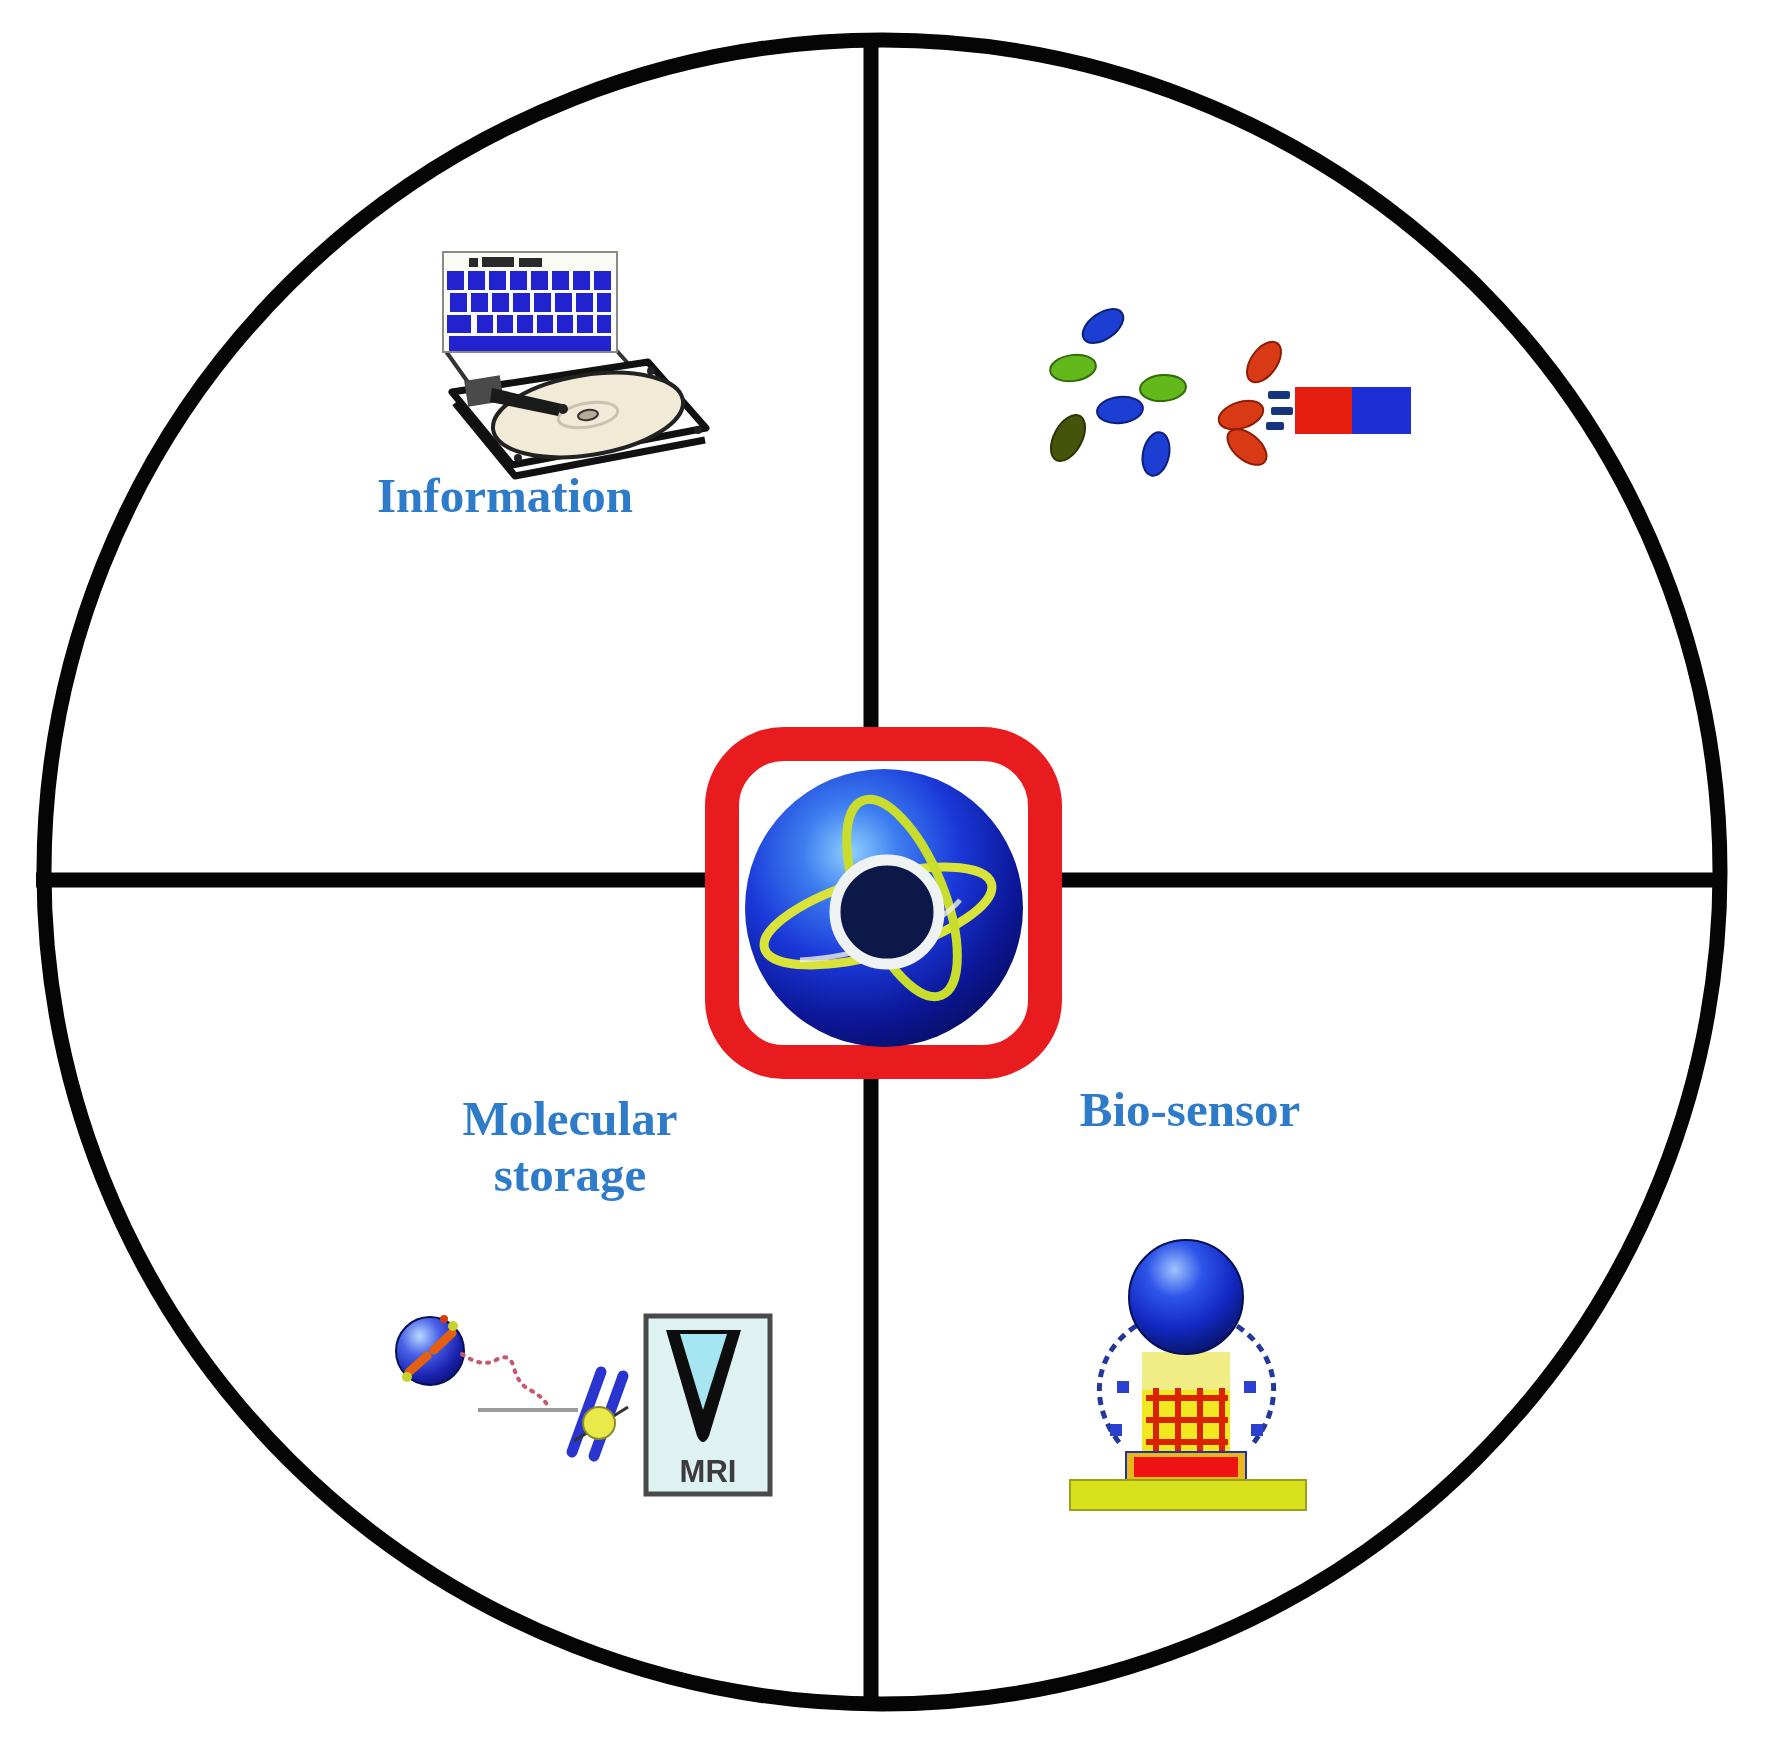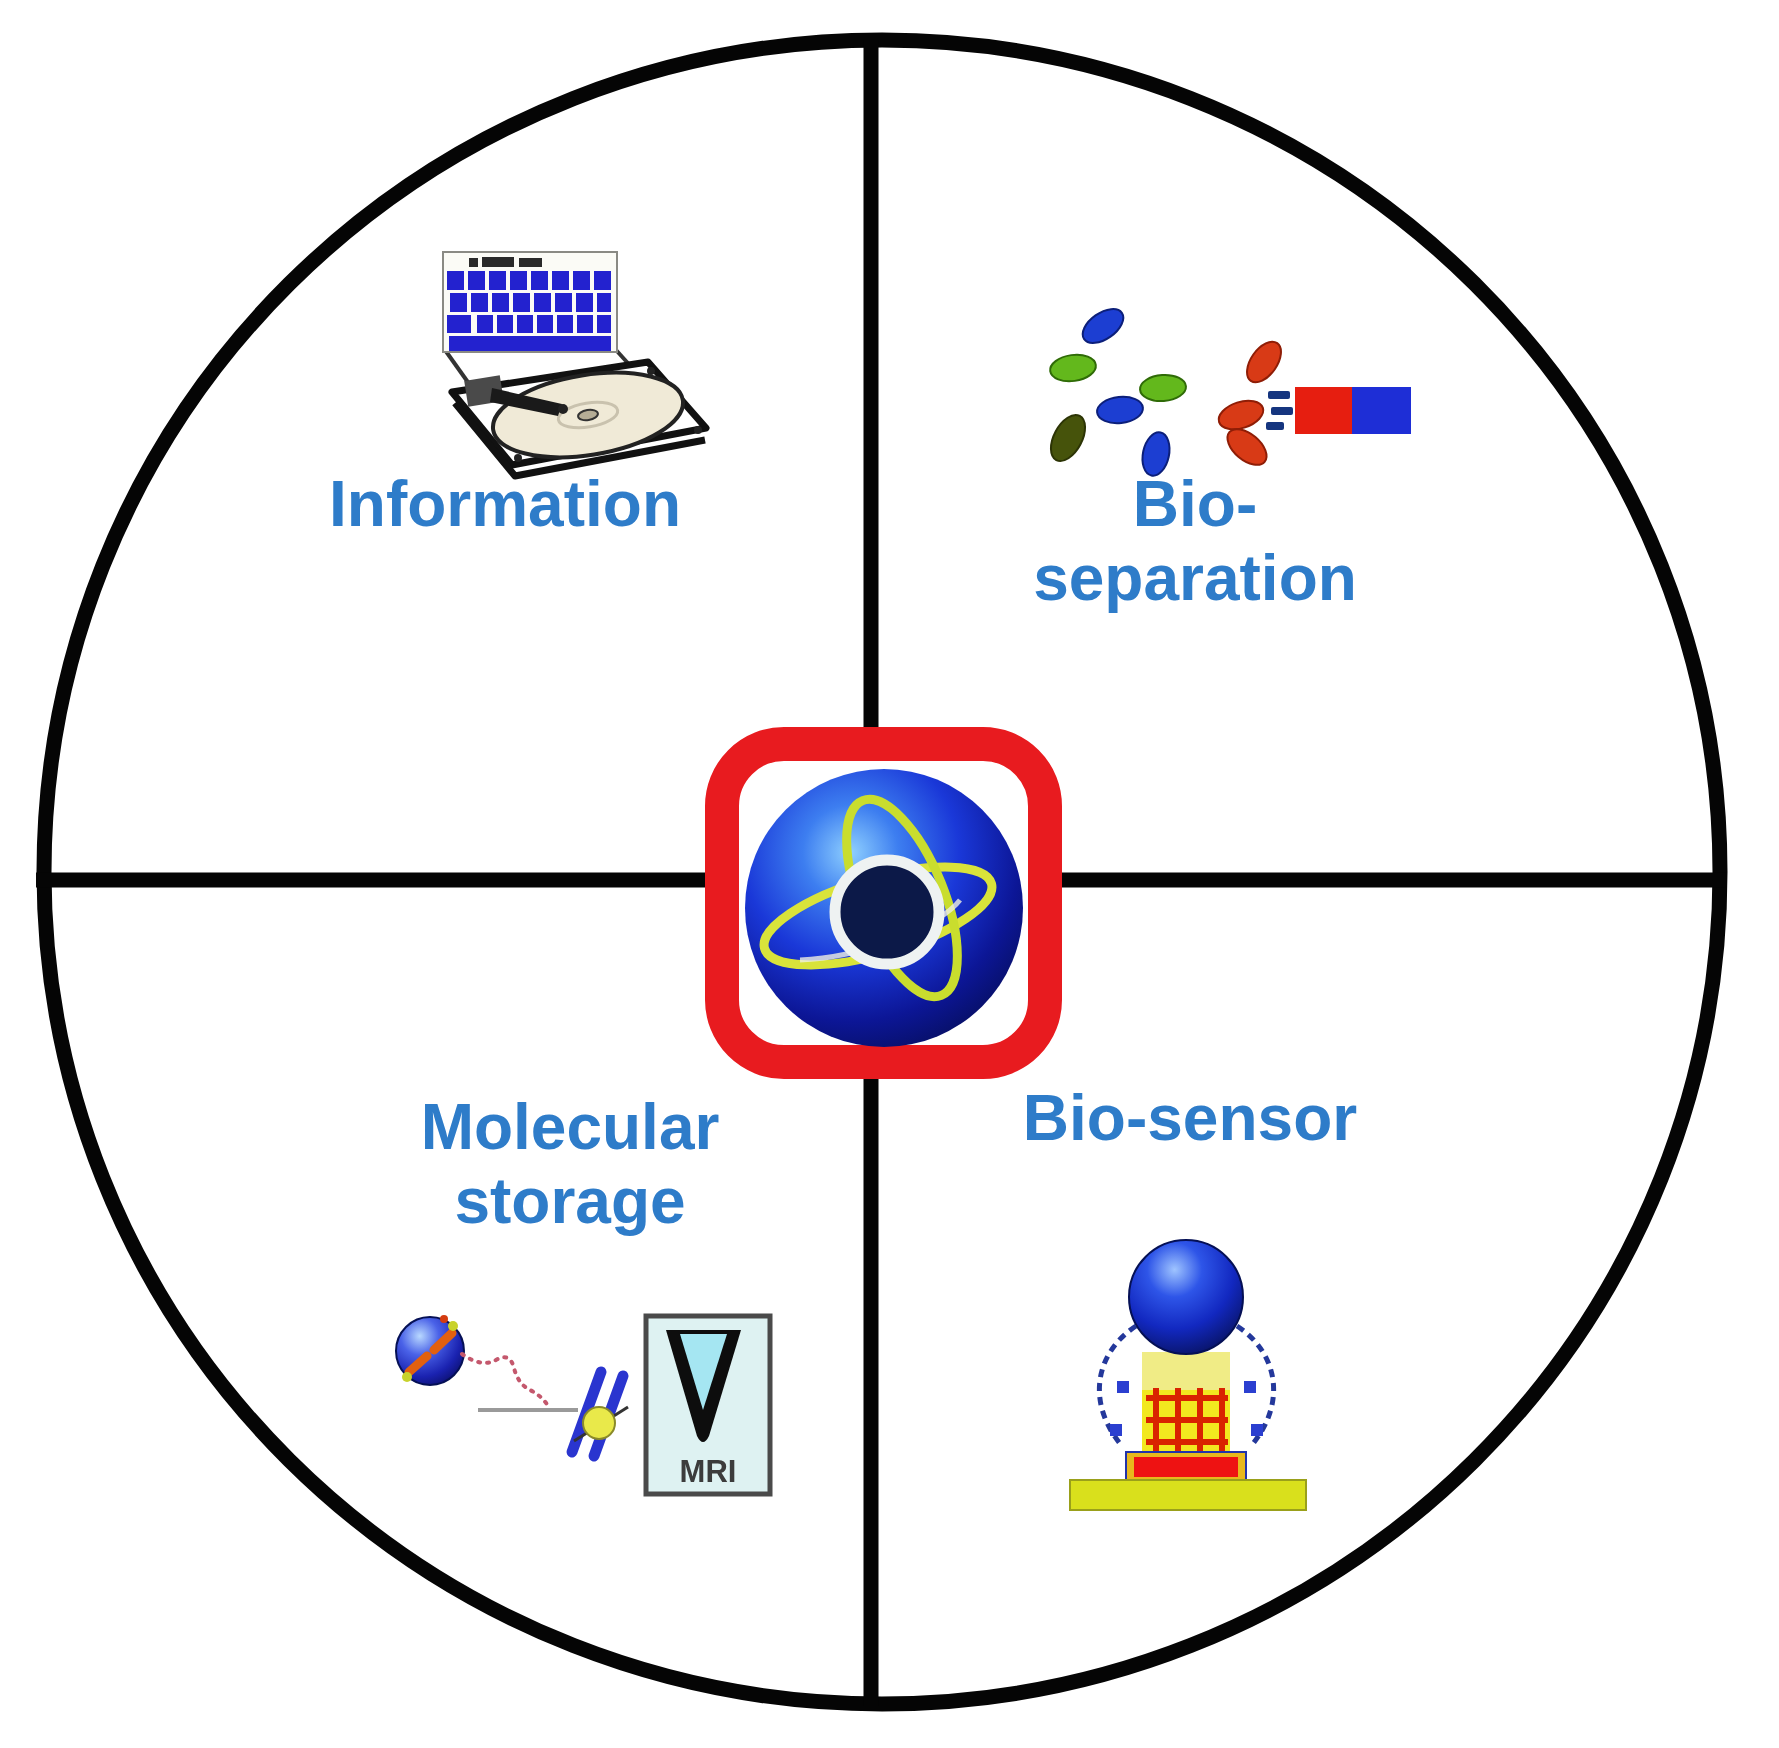--- a/index.html
+++ b/index.html
@@ -8,23 +8,23 @@
     width:1779px;height:1748px;
     background:#ffffff;
     overflow:hidden;
     font-family:"Liberation Sans",sans-serif;
   }
   .stage svg{position:absolute;left:0;top:0;}
   .qlabel{
     position:absolute;
     width:500px;
     text-align:center;
-    font-family:Liberation Sans, sans-serif;
+    font-family:Liberation Serif, serif;
     font-weight:bold;
-    font-size:64px;
+    font-size:49px;
     line-height:1.15;
     color:var(--label-text,#2e7cc9);
     letter-spacing:0px;
     text-shadow:0 0 3px rgba(255,255,255,.6);
   }
   .lbl-tl{left:255px;top:468px;}
   .lbl-tr{left:945px;top:468px;}
   .lbl-bl{left:320px;top:1091px;}
   .lbl-br{left:940px;top:1082px;}
 </style>
@@ -202,24 +202,20 @@
       <ellipse cx="902" cy="898" rx="105" ry="42" transform="rotate(68 902 898)" fill="none" stroke="#c9dd2e" stroke-width="9"></ellipse>
       <path d="M800,960 A110 34 -16 0 0 960 900" fill="none" stroke="#efefe2" stroke-width="5" opacity="0.8"></path>
     </g>
     <circle cx="887" cy="912" r="52" fill="#0c1948" stroke="#eef2f2" stroke-width="11"></circle>
   </g>
 </svg>
 
 <div class="qlabel lbl-tl">
   <span>Information</span><br>
 </div>
-<div class="qlabel lbl-tr">
-  <span>Bio-</span><br>
-  <span>separation</span>
-</div>
 <div class="qlabel lbl-bl">
   <span>Molecular</span><br>
   <span>storage</span>
 </div>
 <div class="qlabel lbl-br">
   <span>Bio-sensor</span>
 </div>
 
 </div>
 

